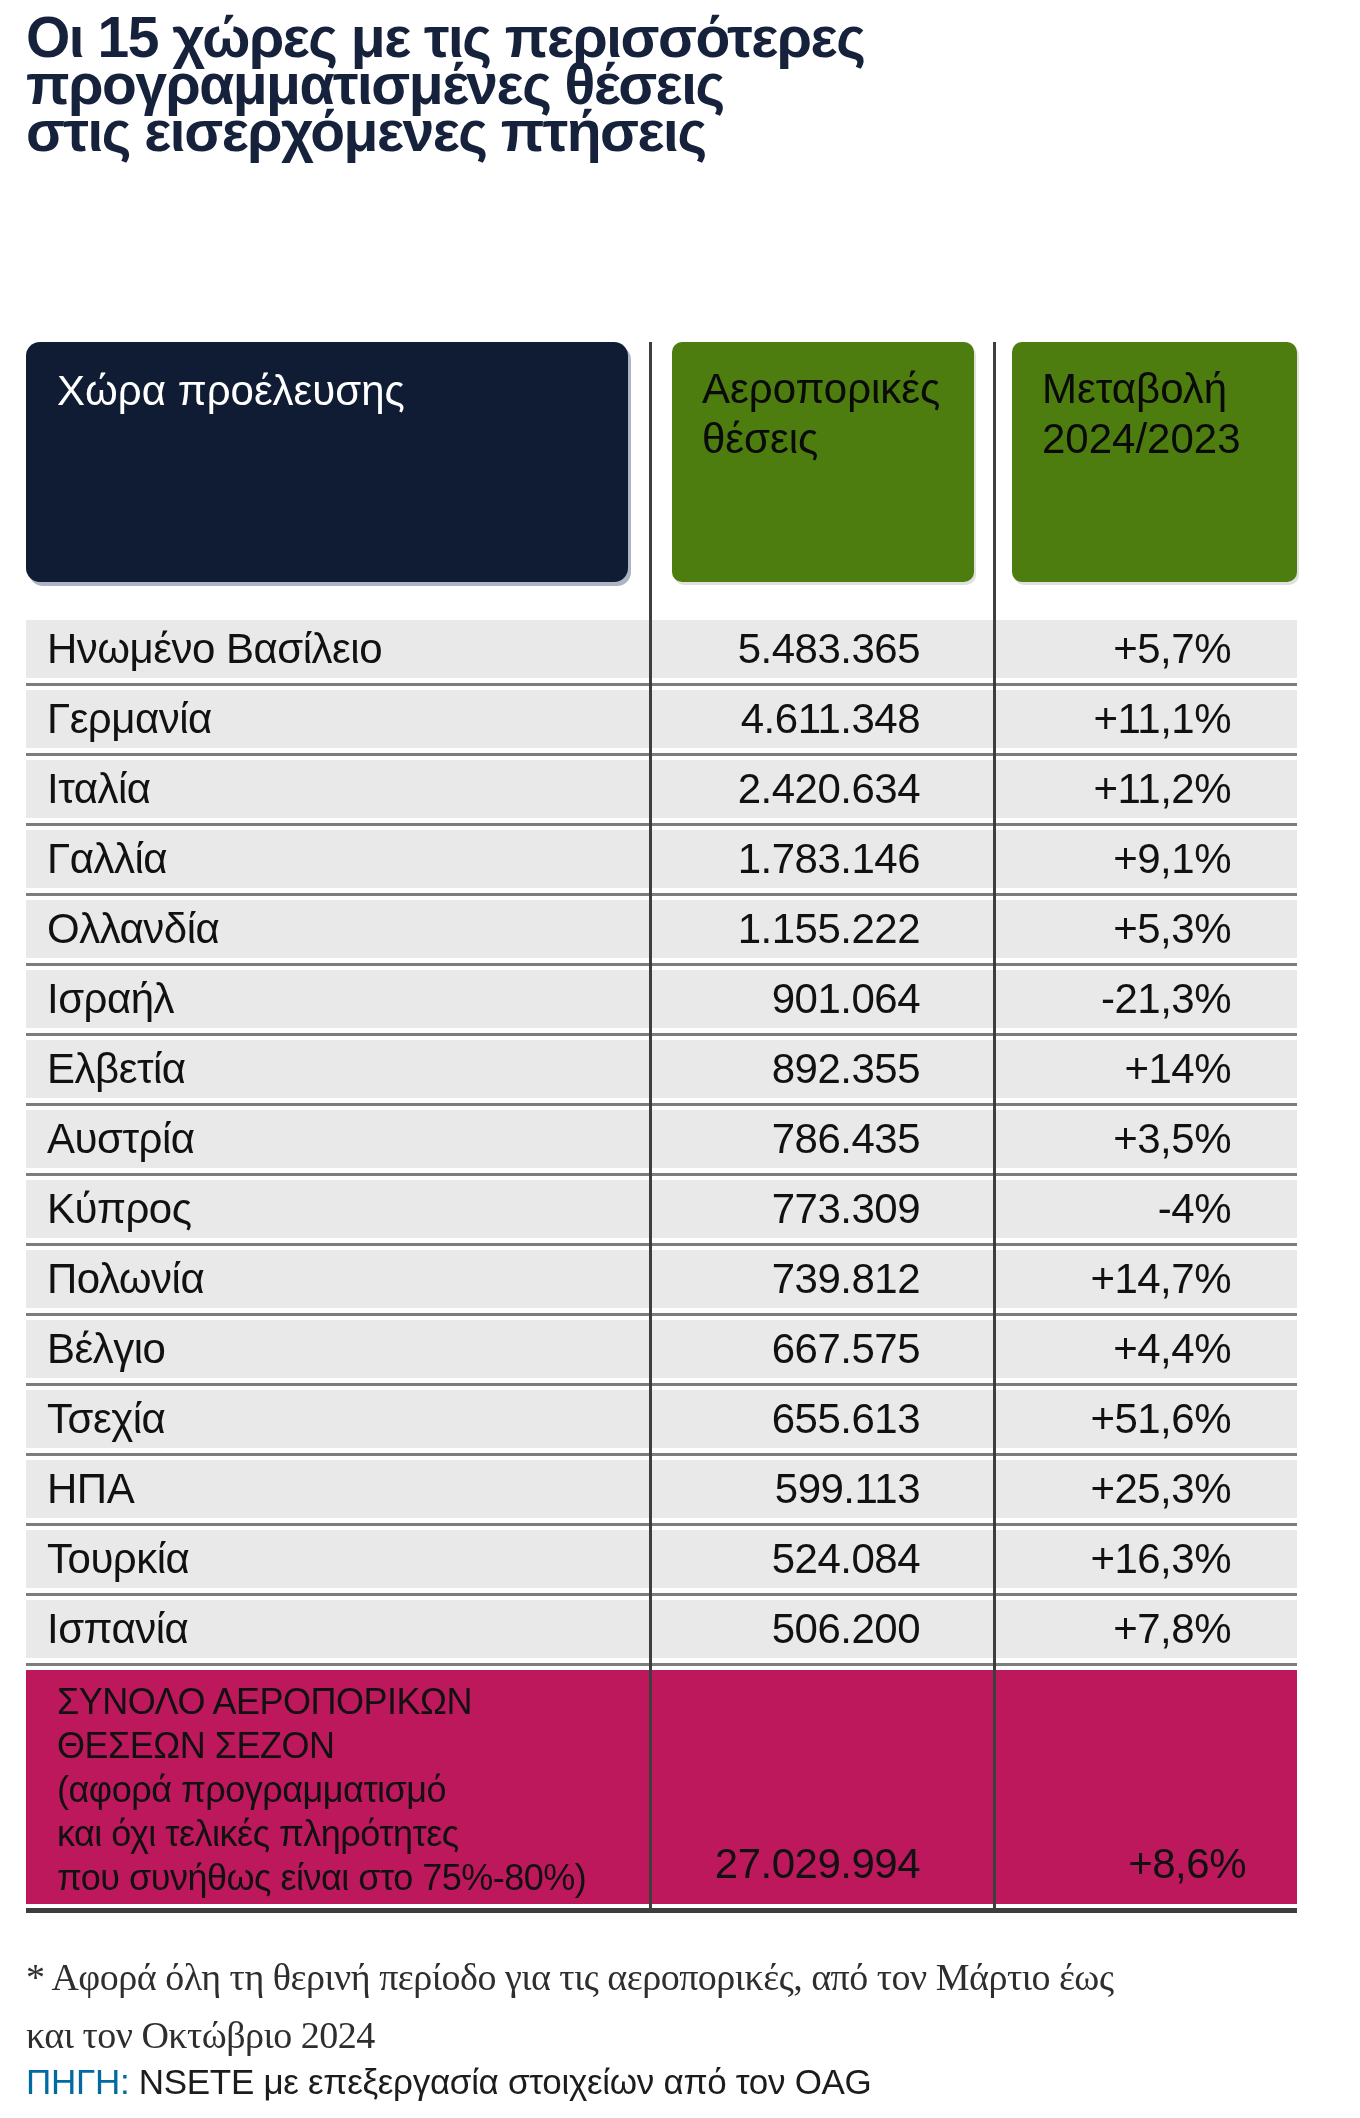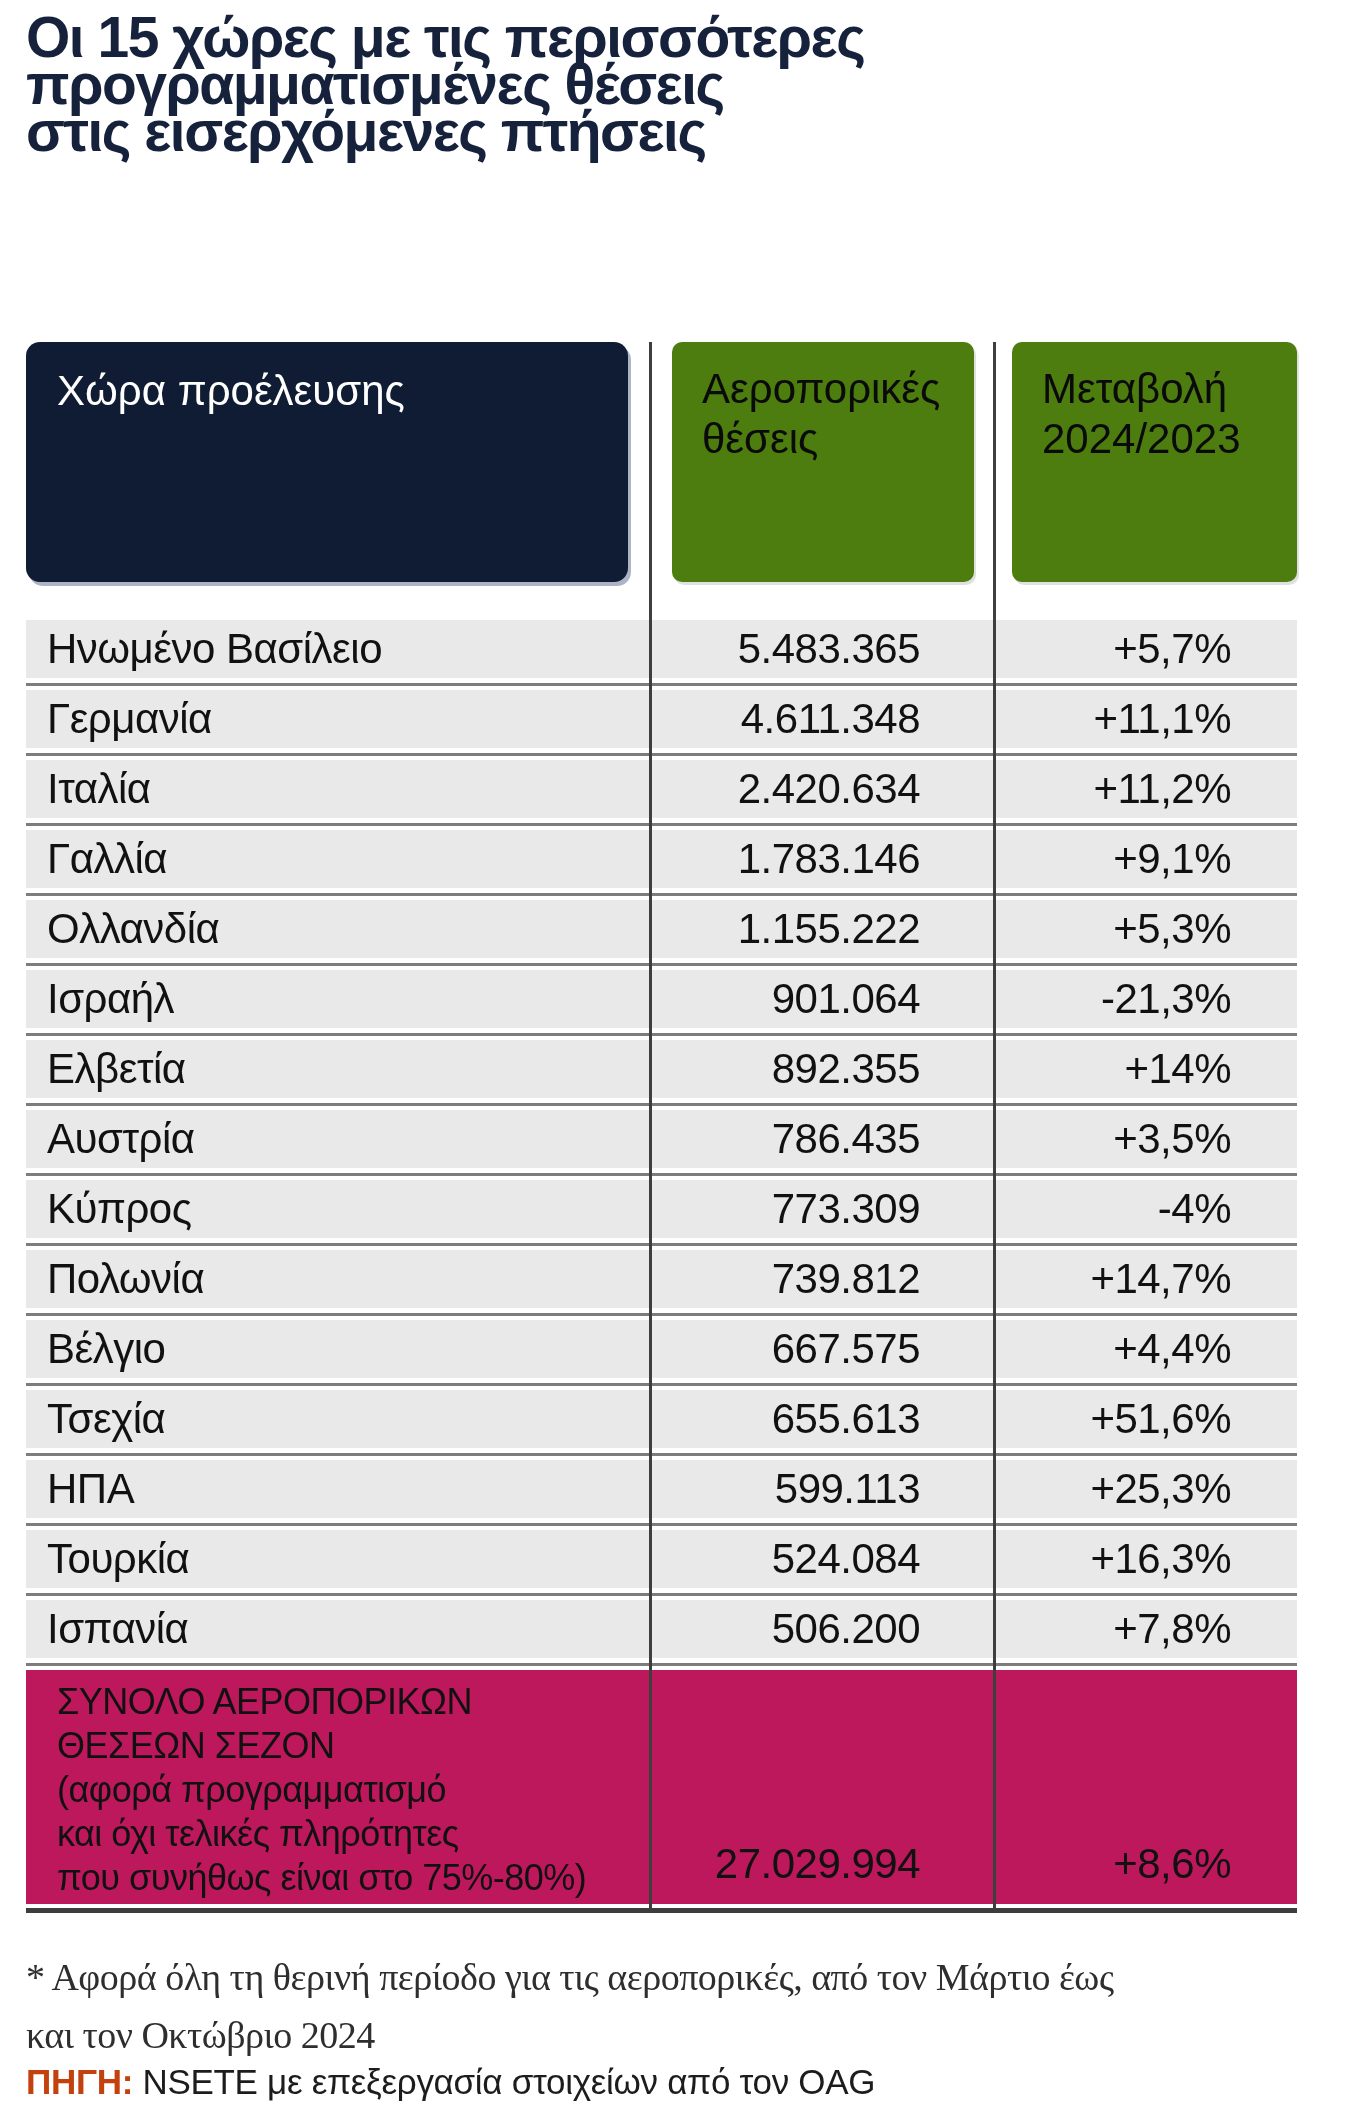--- a/index.html
+++ b/index.html
@@ -55,32 +55,32 @@
   .summary-row .s1{
     width:624px;box-sizing:border-box;padding:10px 0 0 31px;
     font-size:36px;line-height:44px;white-space:pre-line;letter-spacing:-0.5px;
   }
   .summary-row .s2{
     width:345px;box-sizing:border-box;display:flex;align-items:flex-end;justify-content:flex-end;
     padding:0 75px 16px 0;font-size:42px;letter-spacing:-0.5px;
   }
   .summary-row .s3{
     flex:1;box-sizing:border-box;display:flex;align-items:flex-end;justify-content:flex-end;
-    padding:0 66px 16px 0;font-size:42px;letter-spacing:-0.5px;margin-top:28px;
+    padding:0 51px 16px 0;font-size:42px;letter-spacing:-0.5px;margin-top:28px;
   }
   .bottomline{height:5px;background:#3d3d3d;margin-top:4px;}
   .footnote{
     position:absolute;left:26px;top:1948px;width:1310px;margin:0;
     font-size:38px;line-height:58px;color:#2e2e2e;white-space:pre-line;letter-spacing:-0.5px;font-family:Liberation Serif, serif;
   }
   .source{
     position:absolute;left:26px;top:2062px;width:1310px;margin:0;
     font-size:35px;color:#1c1c1c;letter-spacing:-0.3px;
   }
-  .source .src-label{font-weight:bold;color:#c2410c;}
+  .source .src-label{font-weight:normal;color:#0369a1;}
 </style>
 </head>
 <body>
 
 <h1 class="title">Οι 15 χώρες με τις περισσότερες
 προγραμματισμένες θέσεις
 στις εισερχόμενες πτήσεις</h1>
 
 <div class="table">
   <div class="divider d1"></div>

